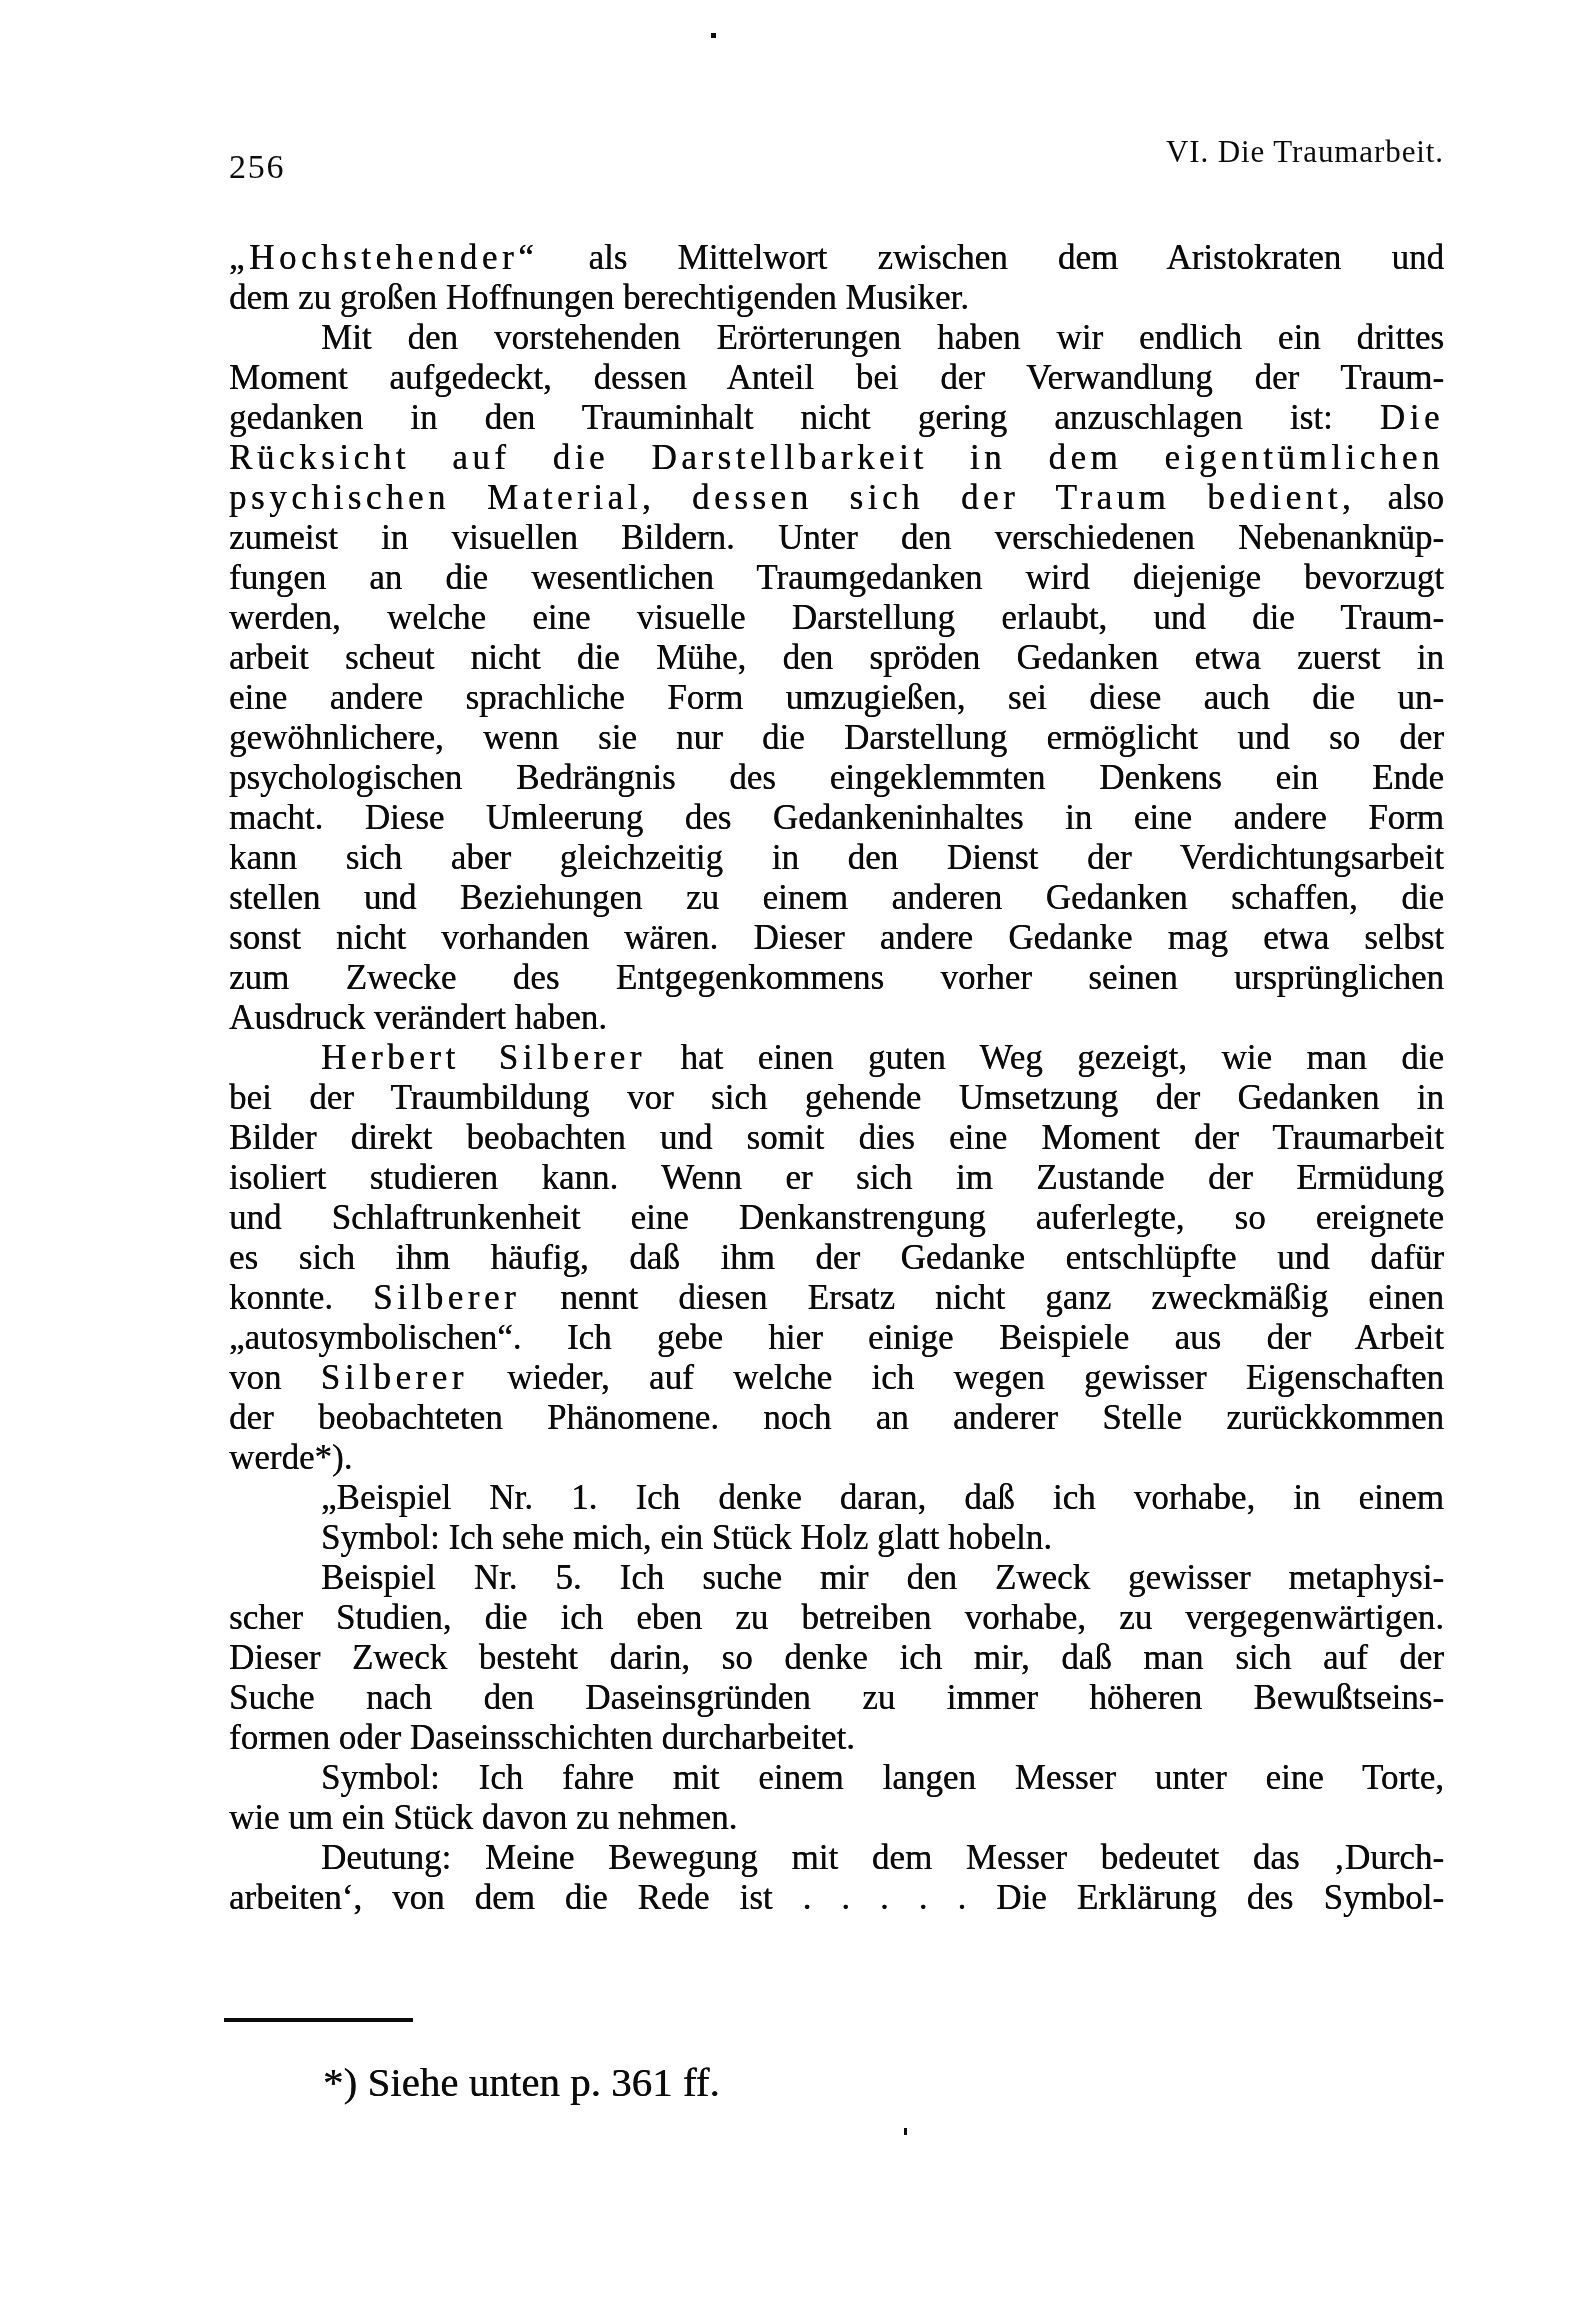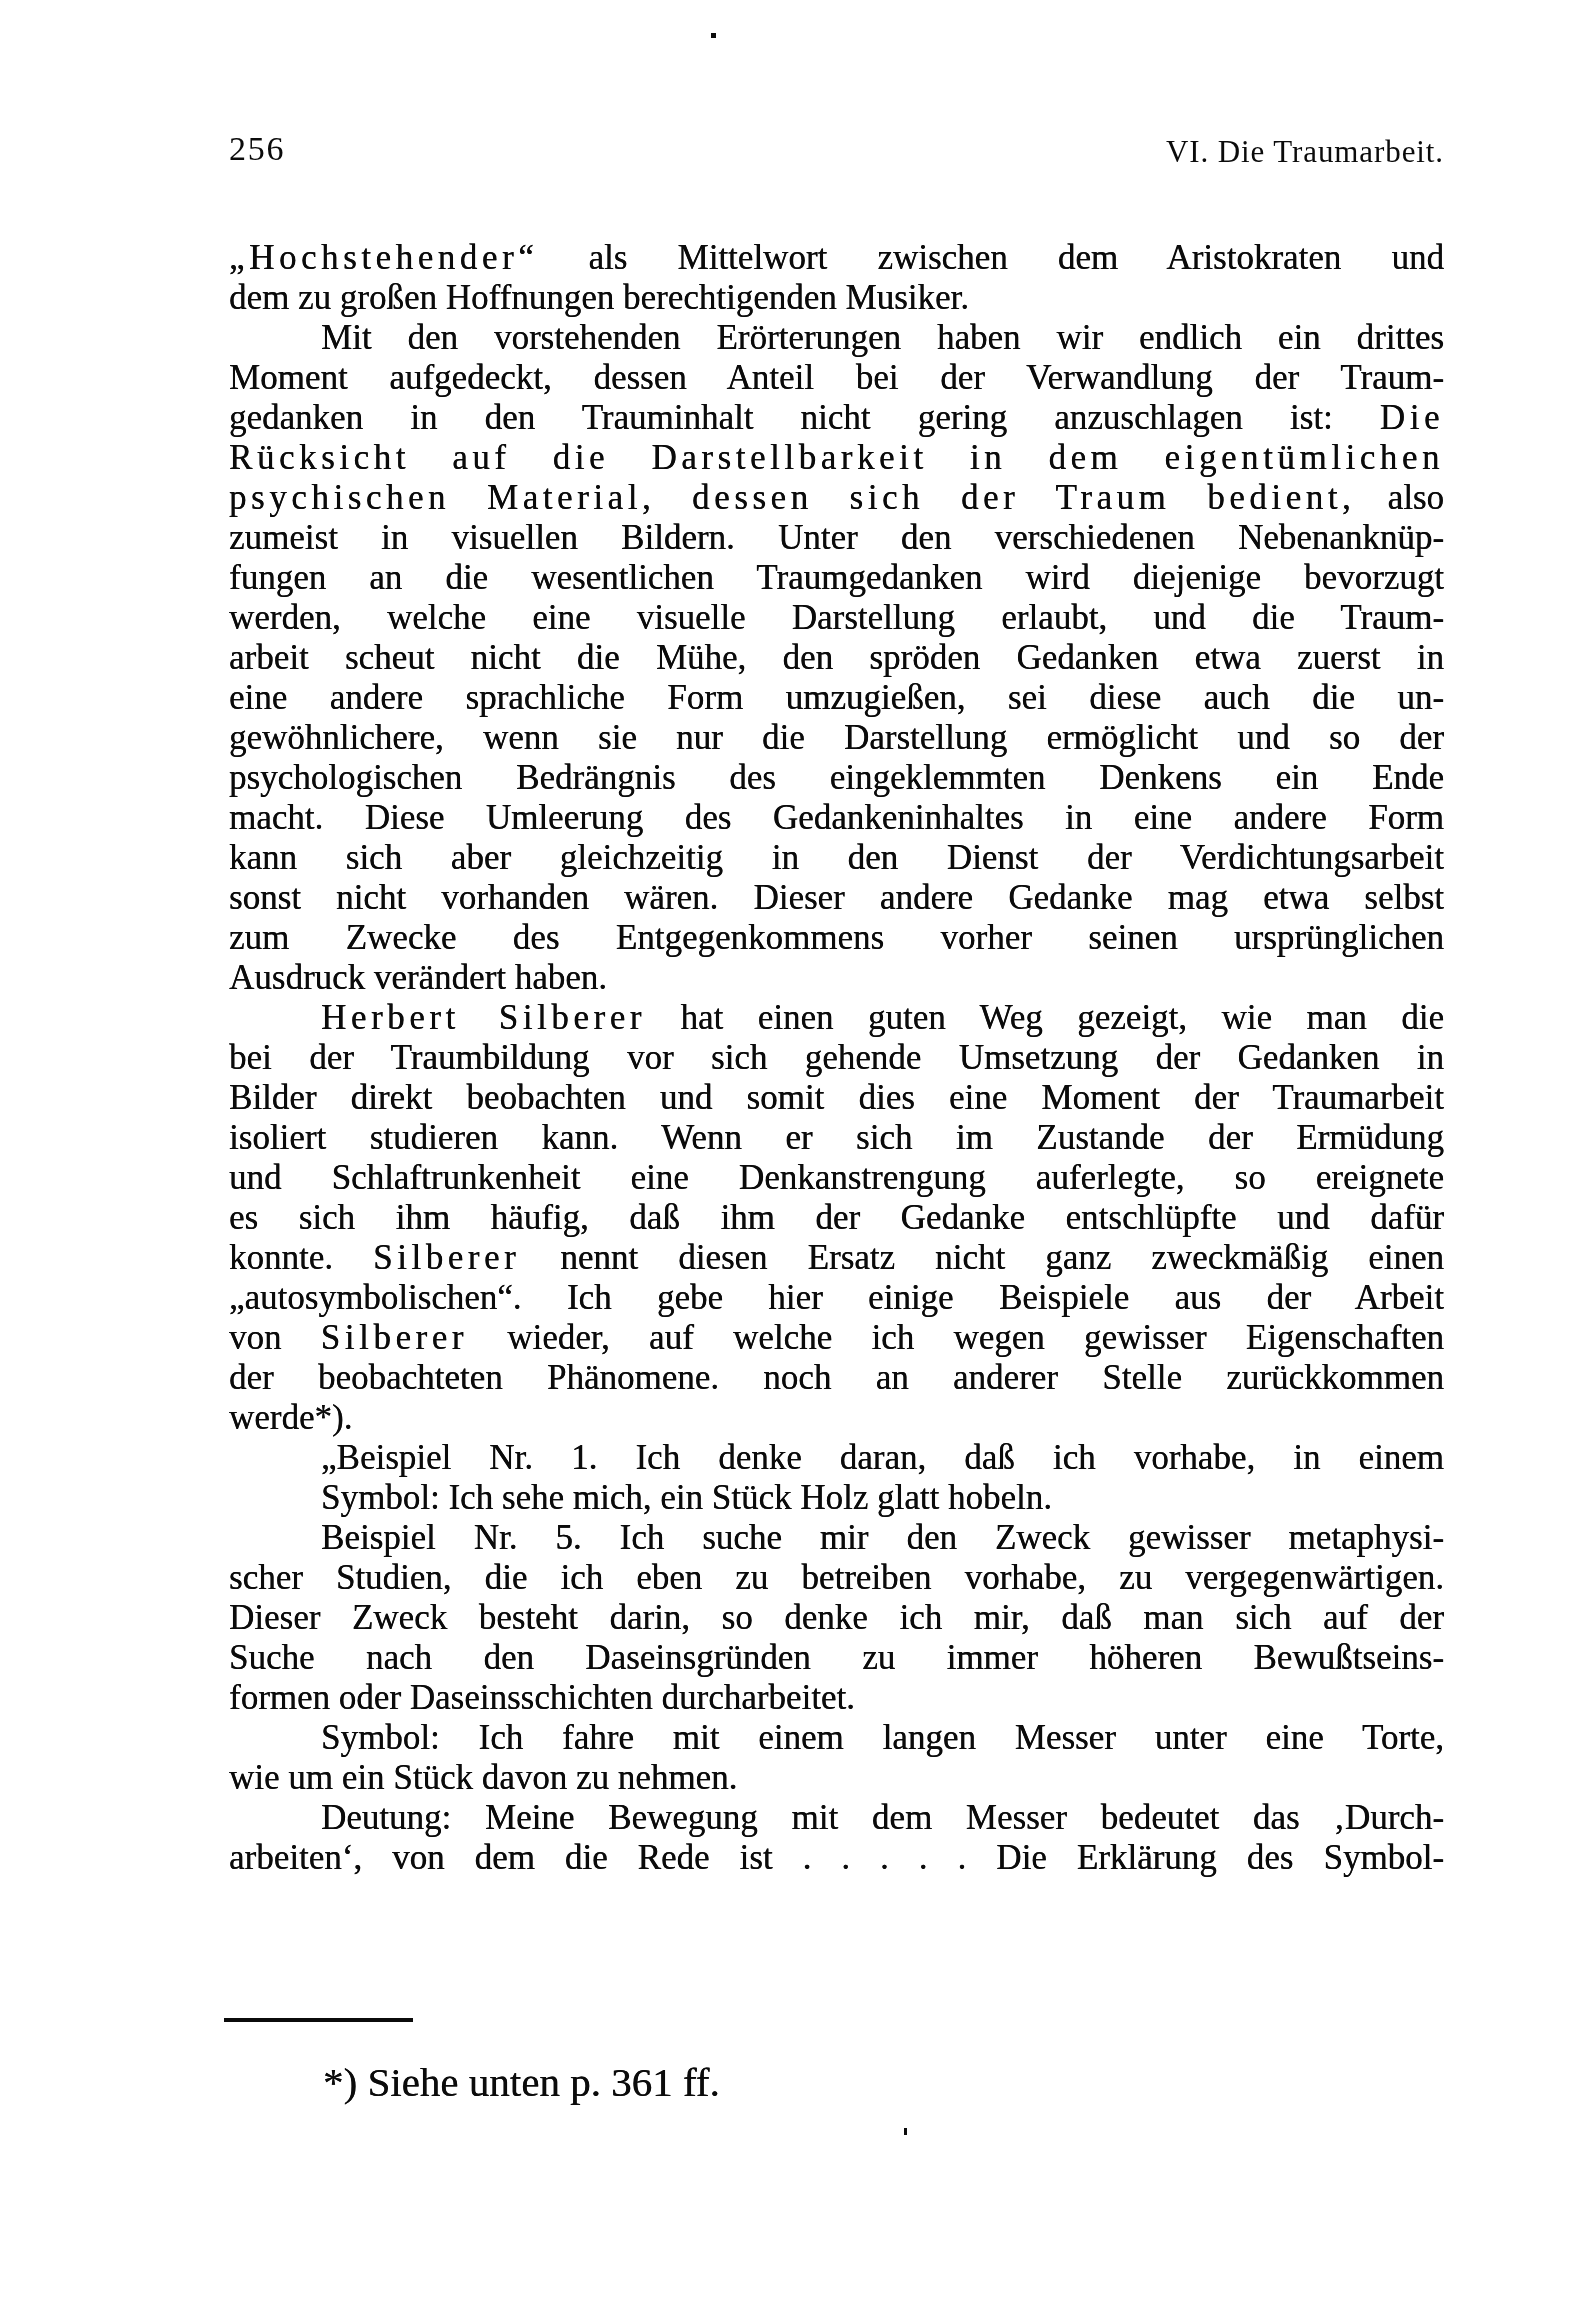--- a/index.html
+++ b/index.html
@@ -8,21 +8,21 @@
     position:relative;
     width:1587px; height:2317px;
     margin:0 auto;
     background:var(--paper);
     color:var(--ink);
     font-family:"Liberation Serif","DejaVu Serif",serif;
     overflow:hidden;
   }
   .header { position:absolute; left:229px; top:131px; width:1215px; height:39px; }
   .pagenum {
-    position:absolute; left:0; top:1px;
+    position:absolute; left:0; top:19px;
     font-size:34px; line-height:34px; letter-spacing:1.8px;
   }
   .runtitle {
     position:absolute; left:0; right:0; top:4.6px;
     text-align:right; font-size:31px; line-height:31px; letter-spacing:0.9px;
   }
   .textblock { position:absolute; left:229px; top:223px; width:1215px;margin-top:15px; }
   .line {
     height:40px; line-height:40px;
     font-size:35px;
@@ -72,20 +72,21 @@
       <div class="line just"><span class="seg sp">psychischen Material, dessen sich der Traum bedient,</span><span class="seg"> also</span></div>
       <div class="line just"><span class="seg">zumeist in visuellen Bildern. Unter den verschiedenen Nebenanknüp-</span></div>
       <div class="line just"><span class="seg">fungen an die wesentlichen Traumgedanken wird diejenige bevorzugt</span></div>
       <div class="line just"><span class="seg">werden, welche eine visuelle Darstellung erlaubt, und die Traum-</span></div>
       <div class="line just"><span class="seg">arbeit scheut nicht die Mühe, den spröden Gedanken etwa zuerst in</span></div>
       <div class="line just"><span class="seg">eine andere sprachliche Form umzugießen, sei diese auch die un-</span></div>
       <div class="line just"><span class="seg">gewöhnlichere, wenn sie nur die Darstellung ermöglicht und so der</span></div>
       <div class="line just"><span class="seg">psychologischen Bedrängnis des eingeklemmten Denkens ein Ende</span></div>
       <div class="line just"><span class="seg">macht. Diese Umleerung des Gedankeninhaltes in eine andere Form</span></div>
       <div class="line just"><span class="seg">kann sich aber gleichzeitig in den Dienst der Verdichtungsarbeit</span></div>
+      <div class="line just"><span class="seg">stellen und Beziehungen zu einem anderen Gedanken schaffen, die</span></div>
       <div class="line just"><span class="seg">sonst nicht vorhanden wären. Dieser andere Gedanke mag etwa selbst</span></div>
       <div class="line just"><span class="seg">zum Zwecke des Entgegenkommens vorher seinen ursprünglichen</span></div>
       <div class="line"><span class="seg">Ausdruck verändert haben.</span></div>
       <div class="line ind just"><span class="seg sp">Herbert Silberer</span><span class="seg"> hat einen guten Weg gezeigt, wie man die</span></div>
       <div class="line just"><span class="seg">bei der Traumbildung vor sich gehende Umsetzung der Gedanken in</span></div>
       <div class="line just"><span class="seg">Bilder direkt beobachten und somit dies eine Moment der Traumarbeit</span></div>
       <div class="line just"><span class="seg">isoliert studieren kann. Wenn er sich im Zustande der Ermüdung</span></div>
       <div class="line just"><span class="seg">und Schlaftrunkenheit eine Denkanstrengung auferlegte, so ereignete</span></div>
       <div class="line just"><span class="seg">es sich ihm häufig, daß ihm der Gedanke entschlüpfte und dafür</span></div>
       <div class="line just"><span class="seg">konnte. </span><span class="seg sp">Silberer</span><span class="seg"> nennt diesen Ersatz nicht ganz zweckmäßig einen</span></div>

